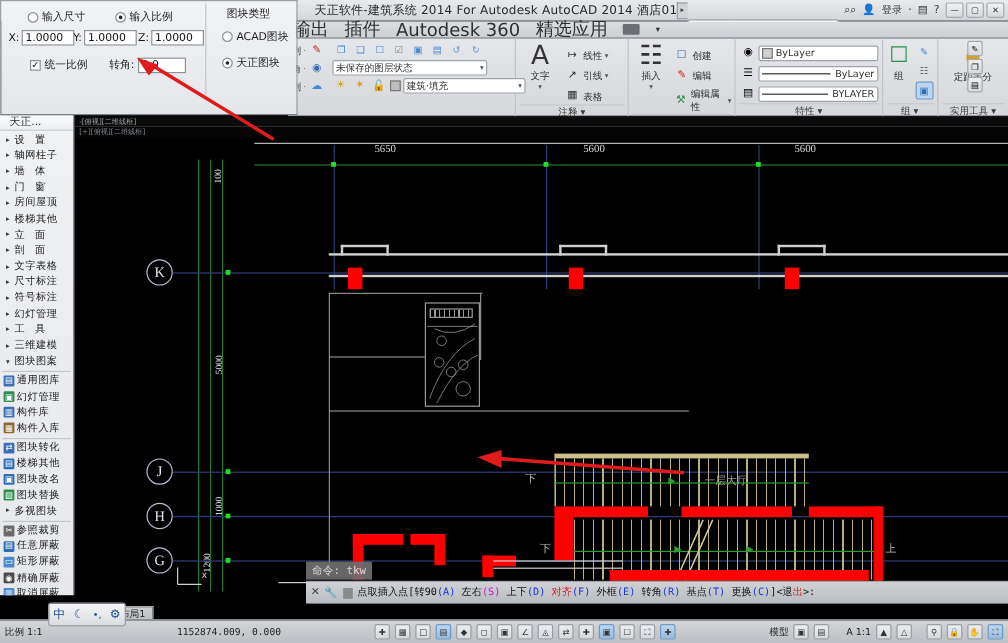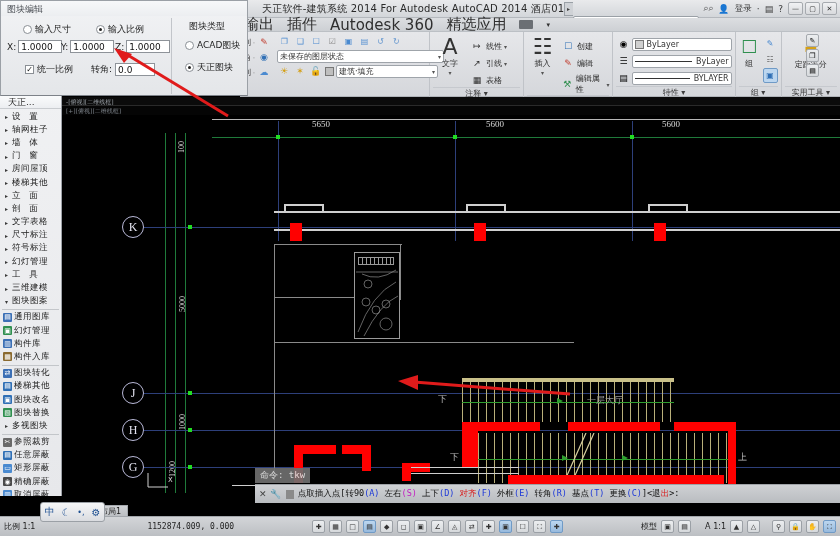--- a/index.html
+++ b/index.html
@@ -343,21 +343,21 @@
           <div class="rb-row" style="gap:1px;">
             <span class="rb-smallbtn" style="color:#4a8ad0;">❐</span>
             <span class="rb-smallbtn" style="color:#4a8ad0;">❏</span>
             <span class="rb-smallbtn" style="color:#4a8ad0;">☐</span>
             <span class="rb-smallbtn" style="color:#8a8a8a;">☑</span>
             <span class="rb-smallbtn" style="color:#4a8ad0;">▣</span>
             <span class="rb-smallbtn" style="color:#4a8ad0;">▤</span>
             <span class="rb-smallbtn" style="color:#6a9ad0;">↺</span>
             <span class="rb-smallbtn" style="color:#6a9ad0;">↻</span>
           </div>
-          <div class="rb-combo" style="width:167px;">
+          <div class="rb-combo" style="width:129px;">
             <span>未保存的图层状态</span>
             <span class="rb-caret">▾</span>
           </div>
           <div class="rb-lyrrow">
             <span class="rb-icon" style="color:#d4a017;">☀</span>
             <span class="rb-icon" style="color:#d4a017;">✶</span>
             <span class="rb-icon" style="color:#4a8ad0;">🔓</span>
             <span class="swatch" style="background:#bfbfbf;"></span>
             <div class="rb-combo" style="width:102px;">
               <span>建筑·填充</span>
@@ -489,21 +489,20 @@
     </div>
   </div>
 
   <div style="position:absolute;left:806px;top:34px;width:28px;height:60px;display:flex;flex-direction:column;gap:2px;z-index:5;">
     <div style="width:13px;height:13px;border:1px solid #a5a9ae;border-radius:2px;background:linear-gradient(#eceef0,#d6d9dc);font-size:7px;display:flex;align-items:center;justify-content:center;">✎</div>
     <div style="width:13px;height:13px;border:1px solid #a5a9ae;border-radius:2px;background:linear-gradient(#eceef0,#d6d9dc);font-size:7px;display:flex;align-items:center;justify-content:center;">❐</div>
     <div style="width:13px;height:13px;border:1px solid #a5a9ae;border-radius:2px;background:linear-gradient(#eceef0,#d6d9dc);font-size:7px;display:flex;align-items:center;justify-content:center;">▤</div>
   </div>
 
   <div class="dlg">
-    <div class="dlg-title">图块编辑</div>
     <div class="dlg-body">
       <div class="dlg-sep"></div>
 
       <div style="position:absolute;left:22px;top:7px;" class="rb-radio">
         <span class="radio-dot"></span>
         <span>输入尺寸</span>
       </div>
       <div style="position:absolute;left:95px;top:7px;" class="rb-radio">
         <span class="radio-dot on"></span>
         <span>输入比例</span>

